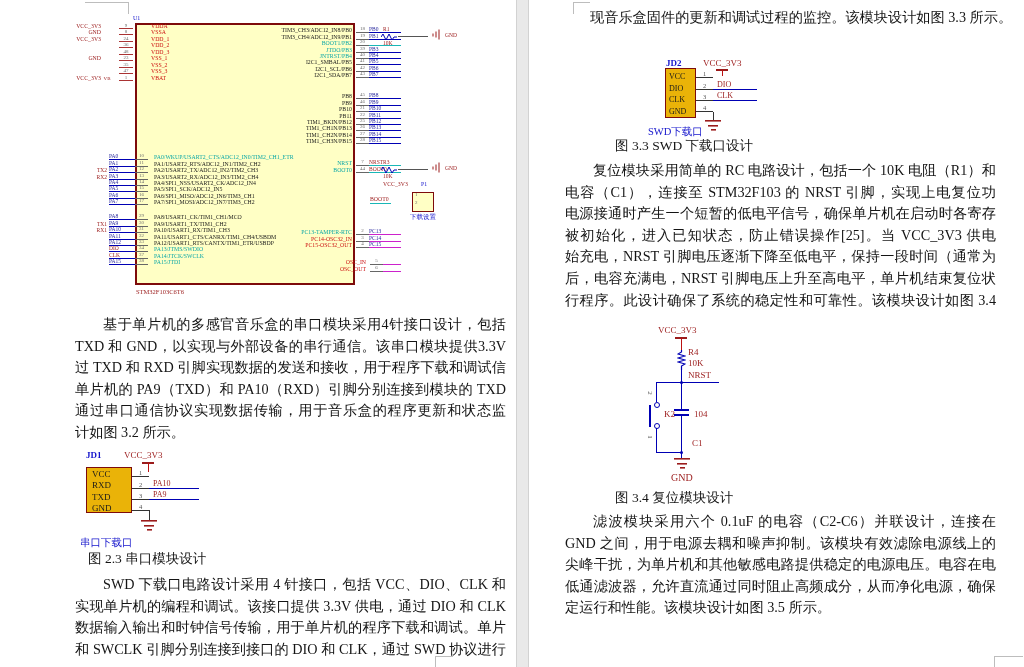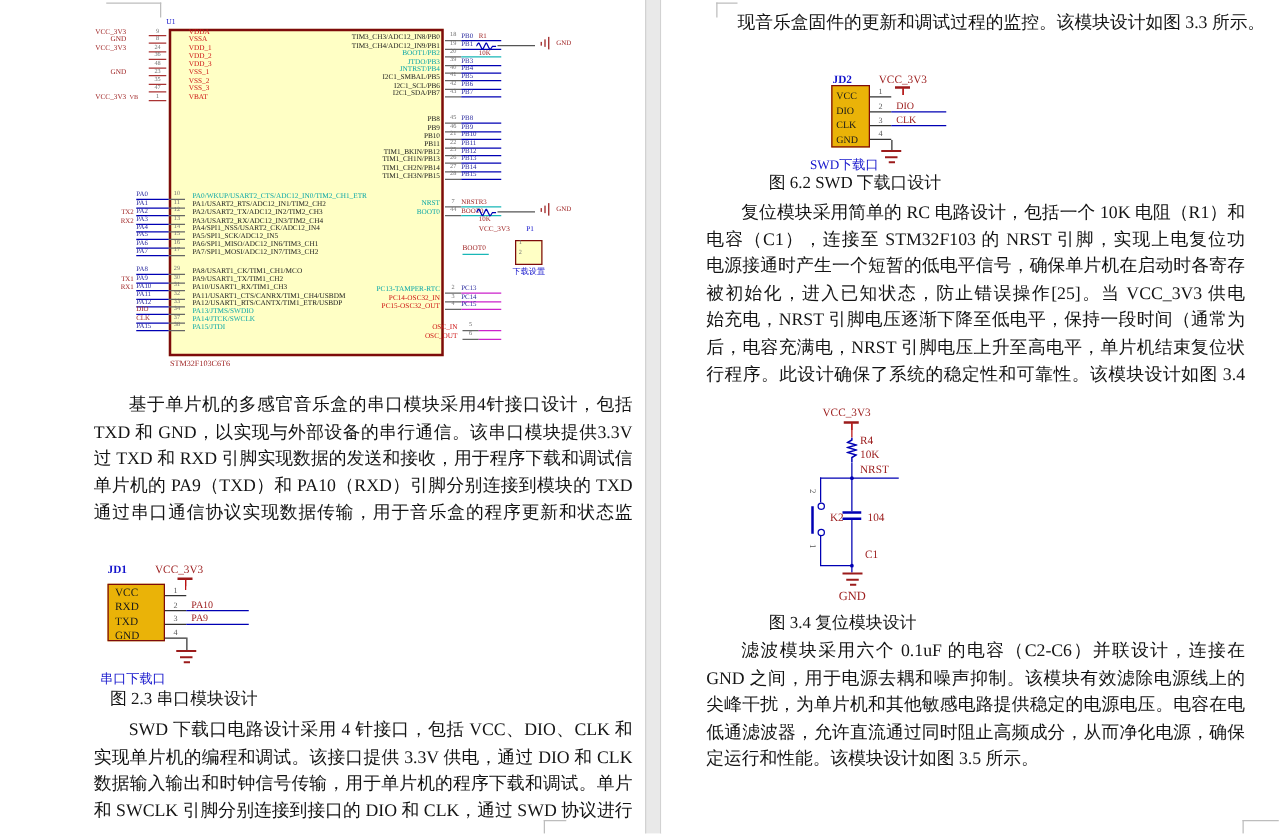--- a/index.html
+++ b/index.html
@@ -484,20 +484,21 @@
     </div>
 
 
     <div class="para" style="left:75px;top:314px;">
 
     <div class="tline indent">基于单片机的多感官音乐盒的串口模块采用4针接口设计，包括VCC、RXD、</div>
         <div class="tline">TXD 和 GND，以实现与外部设备的串行通信。该串口模块提供3.3V 供电，通</div>
         <div class="tline">过 TXD 和 RXD 引脚实现数据的发送和接收，用于程序下载和调试信息输出。</div>
         <div class="tline">单片机的 PA9（TXD）和 PA10（RXD）引脚分别连接到模块的 TXD 和 RXD，</div>
         <div class="tline">通过串口通信协议实现数据传输，用于音乐盒的程序更新和状态监控。该模块设</div>
+        <div class="tline end">计如图 3.2 所示。</div>
       </div>
 
     <div class="fig conn" style="left:80px;top:450px;width:210px;height:108px;">
       <span class="jd" style="left:6px;top:0;">JD1</span>
       <span class="pw" style="left:44px;top:0;">VCC_3V3</span>
       <div class="vcc-sym" style="position:absolute;left:62px;top:12px;"></div>
       <div class="vline wire-r" style="left:68px;top:13px;height:9px;"></div>
       <div class="conn-box" style="left:6px;top:17px;width:46px;height:46px;font-size:9px;line-height:11.3px;padding:1px 0 0 5px;">
 
       <div class="cname">VCC</div>
@@ -583,21 +584,21 @@
           <div class="cpin">
             <span class="cnum">4</span>
             <span class="cnet" style="width:40px"></span>
           </div>
         </div>
       <div class="vline" style="left:67px;top:54px;height:8px;"></div>
       <div class="gnd-lg" style="position:absolute;left:59px;top:62px;"></div>
       <span class="conn-label" style="left:2px;top:67px;">SWD下载口</span>
     </div>
 
-    <div class="caption" style="left:86px;top:137px;">图 6.2 SWD 下载口设计</div>
+    <div class="caption" style="left:86px;top:137px;">图 3.3 SWD 下载口设计</div>
 
     <div class="para" style="left:36px;top:160px;">
 
     <div class="tline indent">复位模块采用简单的 RC 电路设计，包括一个 10K 电阻（R1）和一个 0.1uF</div>
         <div class="tline">电容（C1），连接至 STM32F103 的 NRST 引脚，实现上电复位功能。该模块在</div>
         <div class="tline">电源接通时产生一个短暂的低电平信号，确保单片机在启动时各寄存器和状态机</div>
         <div class="tline">被初始化，进入已知状态，防止错误操作[25]。当 VCC_3V3 供电时，电容 C1 开</div>
         <div class="tline">始充电，NRST 引脚电压逐渐下降至低电平，保持一段时间（通常为 100ms-200ms）</div>
         <div class="tline">后，电容充满电，NRST 引脚电压上升至高电平，单片机结束复位状态，开始执</div>
         <div class="tline end">行程序。此设计确保了系统的稳定性和可靠性。该模块设计如图 3.4 所示。</div>

